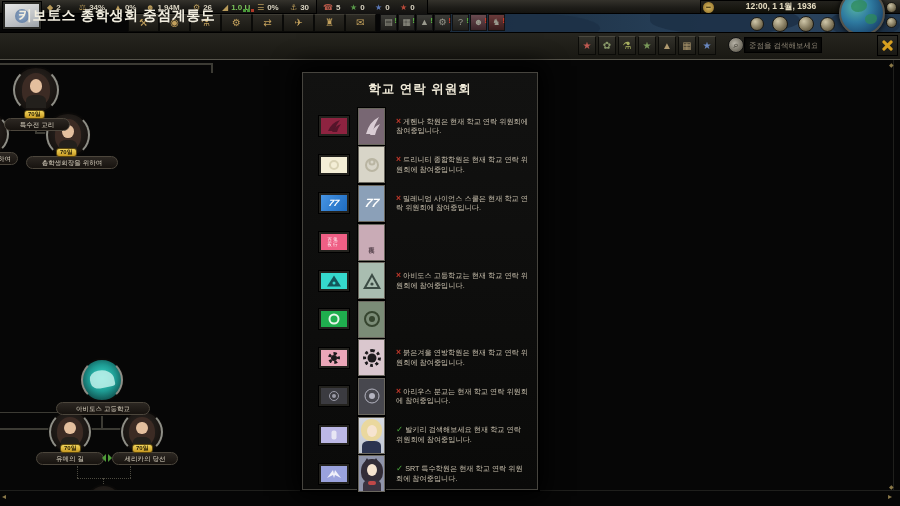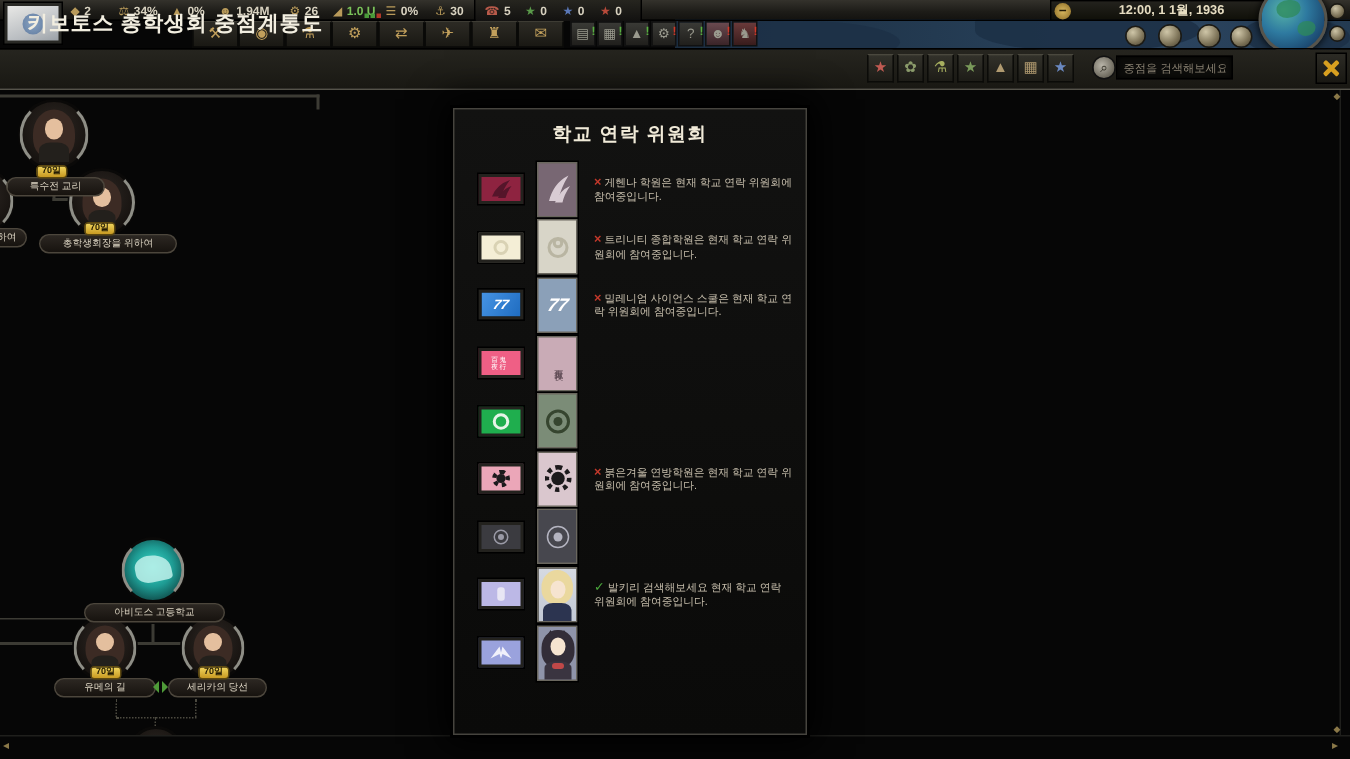--- a/index.html
+++ b/index.html
@@ -408,20 +408,36 @@
 
       <div class="prow">
         <div class="pflag f-hyakki">
           <span class="center" style="color:#fff;font-size:4.5px;letter-spacing:1px;">百鬼夜行</span>
         </div>
         <div class="ptile t-hyakki">
           <span class="center vtext" style="color:#5f4b55;font-size:6px;">百鬼夜行</span>
         </div>
       </div>
 
+      <div class="prow">
+        <div class="pflag f-abydos">
+          <svg class="center" width="16" height="13" viewBox="0 0 16 13">
+              <path d="M8 1 L15 12 H1 Z" fill="#14555a"></path>
+              <circle cx="8" cy="8.5" r="1.5" fill="#35d8cc"></circle>
+            </svg>
+        </div>
+        <div class="ptile t-abydos">
+          <svg class="center" width="20" height="18" viewBox="0 0 20 18">
+              <path d="M10 1 L19 17 H1 Z" fill="#3c4c45"></path>
+              <path d="M10 5 L15.5 15 H4.5 Z" fill="#a9bdb0"></path>
+              <circle cx="10" cy="12" r="1.6" fill="#3c4c45"></circle>
+            </svg>
+        </div>
+        <div class="ptext"><span class="mark st-x">×</span><span>아비도스 고등학교는 현재 학교 연락 위원회에 참여중입니다.</span></div>
+      </div>
 
       <div class="prow">
         <div class="pflag f-shanhai">
           <div class="center ring" style="width:11px;height:11px;border-color:#e6f4e8;"></div>
         </div>
         <div class="ptile t-shanhai">
           <div class="center ring" style="width:16px;height:16px;border-color:#36452f;"></div>
           <div class="center" style="width:6px;height:6px;background:#36452f;border-radius:50%;"></div>
         </div>
       </div>
@@ -440,20 +456,21 @@
 
       <div class="prow">
         <div class="pflag f-arius">
           <div class="center halo" style="width:10px;height:10px;"></div>
           <div class="center" style="width:4px;height:4px;background:#9a9aa6;border-radius:50%;"></div>
         </div>
         <div class="ptile t-arius">
           <div class="center halo" style="width:15px;height:15px;border-color:#b4b4c0;"></div>
           <div class="center" style="width:6px;height:6px;background:#b4b4c0;border-radius:50%;"></div>
         </div>
+        <div class="ptext"><span class="mark st-x">×</span><span>아리우스 분교는 현재 학교 연락 위원회에 참여중입니다.</span></div>
       </div>
 
       <div class="prow">
         <div class="pflag f-valkyrie">
           <div class="center" style="width:5px;height:9px;background:#e8e6f4;border-radius:2px;"></div>
         </div>
         <div class="ptile t-valkyrie">
           <div class="port-hair-v"></div>
           <div class="port-face"></div>
           <div class="port-body-v"></div>
@@ -468,18 +485,19 @@
             </svg>
         </div>
         <div class="ptile t-srt">
           <span class="ear" style="left:3px;"></span>
           <span class="ear" style="right:3px;"></span>
           <div class="port-hair-s"></div>
           <div class="port-face"></div>
           <div class="port-body-s"></div>
           <div class="bow"></div>
         </div>
+        <div class="ptext"><span class="mark st-ok">✓</span><span>SRT 특수학원은 현재 학교 연락 위원회에 참여중입니다.</span></div>
       </div>
 
     </div>
   </div>
 
 </div>
 
 </body></html>

